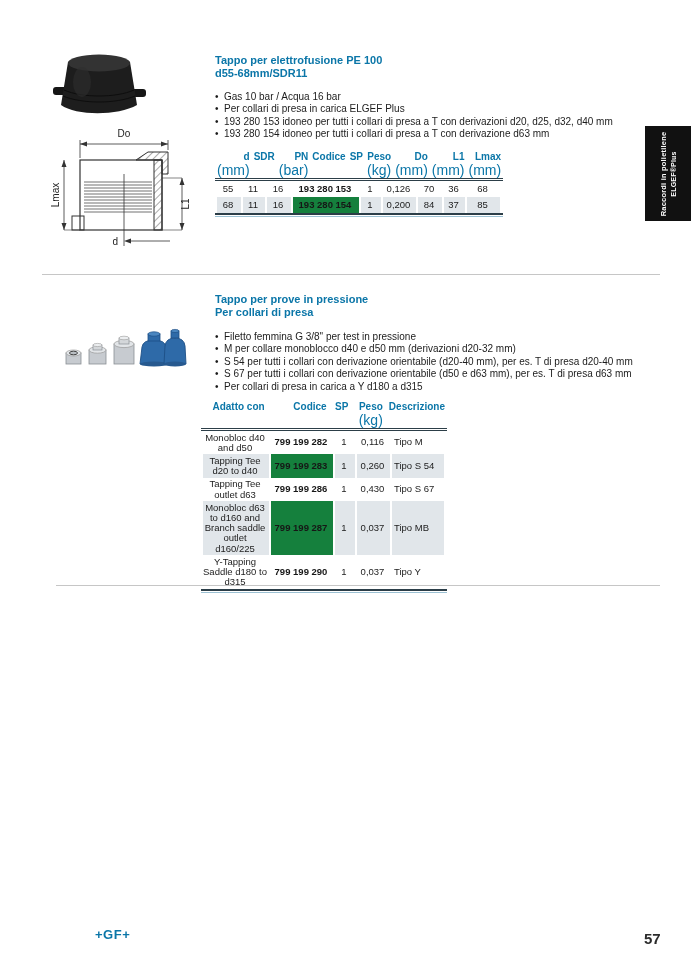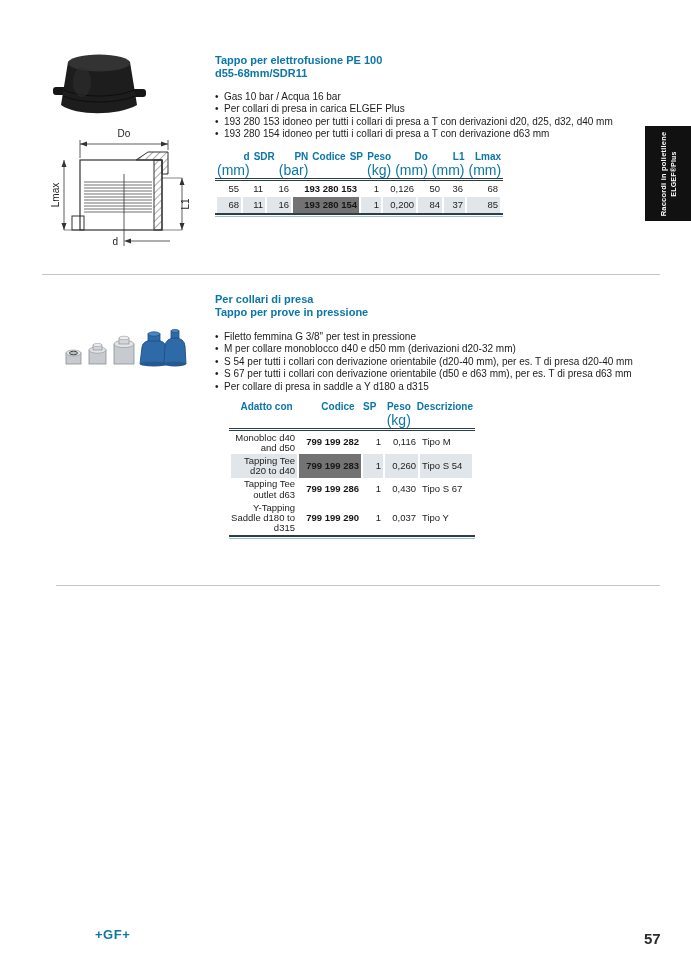--- a/index.html
+++ b/index.html
@@ -13,26 +13,26 @@
   .bullets{position:absolute;list-style:none;margin:0;padding:0;width:455px;}
   .bullets li{display:flex;font-size:10px;line-height:12.4px;color:#1c1c1c;}
   .bullets .dot{flex:0 0 9px;font-size:10px;color:#1c1c1c;}
 
   
   .gft{position:absolute;}
   .gft table{border-collapse:separate;border-spacing:2px 0;table-layout:fixed;}
   .gft th{font-weight:bold;color:#0b76a8;font-size:10px;text-align:right;padding:0 2px 0 0;height:13px;vertical-align:bottom;}
   .gft th.u{font-weight:normal;font-size:14px;height:11px;vertical-align:top;padding-top:0;}
   .gft th.lft{text-align:right;padding:0 0 0 2px;margin-top:16px;}
-  .gft td{font-size:9.5px;text-align:right;padding:1.5px 2px 1.5px 0;vertical-align:middle;line-height:10.5px;height:13px;}
+  .gft td{font-size:9.5px;text-align:center;padding:1.5px 2px 1.5px 0;vertical-align:middle;line-height:10.5px;height:13px;}
   .gft .code{font-weight:bold;color:#161616;}
   .gft .desc{text-align:left;padding-left:2px;}
   .gft .adat{line-height:10.2px;font-size:9.5px;}
   .gft tr.shade td{background:#e1e6ea;}
-  .gft tr.shade td.code{background:#737373;}
+  .gft tr.shade td.code{background:#15803d;}
   .dsep{height:1px;border-top:1px solid #2c3e48;border-bottom:1px solid #2c3e48;}
   .bsep{height:0;border-top:2px solid #2c3e48;}
   .blueline{height:1px;background:#9cc1d3;margin-top:1px;}
 
   
   .sidetab{position:absolute;left:645px;top:126px;width:46px;height:95px;background:#111111;}
   .tabinner{position:absolute;left:50%;top:50%;width:95px;transform:translate(-50%,-50%) rotate(-90deg);
             color:#ffffff;text-align:center;font-weight:bold;font-size:7.5px;line-height:9.5px;letter-spacing:0.2px;}
 
   
@@ -193,21 +193,21 @@
           <col style="width:33px">
         </colgroup>
       <tbody>
           <tr>
             <td>55</td>
             <td>11</td>
             <td>16</td>
             <td class="code">193 280 153</td>
             <td>1</td>
             <td>0,126</td>
-            <td>50</td>
+            <td>70</td>
             <td>36</td>
             <td>68</td>
           </tr>
           <tr class="shade">
             <td>68</td>
             <td>11</td>
             <td>16</td>
             <td class="code">193 280 154</td>
             <td>1</td>
             <td>0,200</td>
@@ -253,22 +253,22 @@
       <ellipse cx="92" cy="38" rx="14" ry="2.6" fill="#27598f"></ellipse>
 
       <path d="M102,38 L103,20 Q104,12 113,12 Q122,12 123,20 L124,38 Z" fill="#2e6aa8" stroke="#1d4f86" stroke-width="0.9"></path>
       <rect x="109" y="5" width="8" height="7" fill="#2e6aa8" stroke="#1d4f86" stroke-width="0.8"></rect>
       <ellipse cx="113" cy="5" rx="4" ry="1.6" fill="#4a86c0" stroke="#1d4f86" stroke-width="0.7"></ellipse>
       <ellipse cx="113" cy="38" rx="11" ry="2.4" fill="#27598f"></ellipse>
     </svg>
   </div>
 
   <div class="sec-title" style="left:215px;top:293px;">
+    <div>Tappo per prove in pressione</div>
     <div>Per collari di presa</div>
-    <div>Tappo per prove in pressione</div>
   </div>
 
   <ul class="bullets" style="left:215px;top:331px;">
     <li>
         <span class="dot">•</span>
         <span>Filetto femmina G 3/8" per test in pressione</span>
       </li>
     <li>
         <span class="dot">•</span>
         <span>M per collare monoblocco d40 e d50 mm (derivazioni d20-32 mm)</span>
@@ -276,25 +276,25 @@
     <li>
         <span class="dot">•</span>
         <span>S 54 per tutti i collari con derivazione orientabile (d20-40 mm), per es. T di presa d20-40 mm</span>
       </li>
     <li>
         <span class="dot">•</span>
         <span>S 67 per tutti i collari con derivazione orientabile (d50 e d63 mm), per es. T di presa d63 mm</span>
       </li>
     <li>
         <span class="dot">•</span>
-        <span>Per collare di presa in saddle a Y d180 a d315</span>
+        <span>Per collari di presa in carica a Y d180 a d315</span>
       </li>
   </ul>
 
-  <div class="gft" style="left:229px;top:399px;width:246px;">
+  <div class="gft" style="left:201px;top:399px;width:246px;">
     <table>
       <colgroup>
           <col style="width:66px">
           <col style="width:62px">
           <col style="width:20px">
           <col style="width:33px">
           <col style="width:52px">
         </colgroup>
       <thead>
         <tr>
@@ -337,20 +337,27 @@
             <td>0,260</td>
             <td class="desc">Tipo S 54</td>
           </tr>
           <tr>
             <td class="adat">Tapping Tee outlet d63</td>
             <td class="code">799 199 286</td>
             <td>1</td>
             <td>0,430</td>
             <td class="desc">Tipo S 67</td>
           </tr>
+          <tr class="shade">
+            <td class="adat">Monobloc d63 to d160 and Branch saddle outlet d160/225</td>
+            <td class="code">799 199 287</td>
+            <td>1</td>
+            <td>0,037</td>
+            <td class="desc">Tipo MB</td>
+          </tr>
           <tr>
             <td class="adat">Y-Tapping Saddle d180 to d315</td>
             <td class="code">799 199 290</td>
             <td>1</td>
             <td>0,037</td>
             <td class="desc">Tipo Y</td>
           </tr>
         </tbody>
     </table>
     <div class="bsep"></div>

